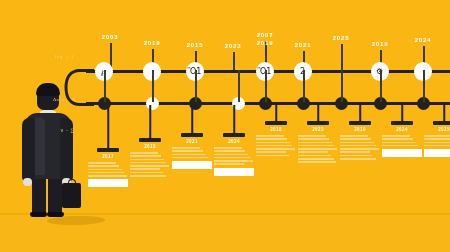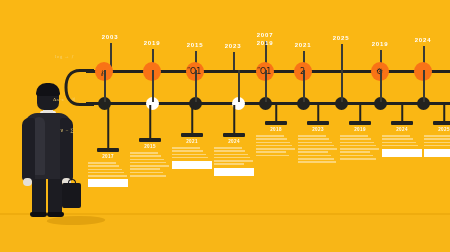--- a/index.html
+++ b/index.html
@@ -118,21 +118,21 @@
     background:#22221F;
   }
   #rail-loop{
     position:absolute; left:64px; top:68px; width:30px; height:39px;
   }
 
   
   .node-circle{
     position:absolute;
     width:18px; height:19px; border-radius:50%;
-    background:#f97316;
+    background:#ffffff;
     display:flex; align-items:center; justify-content:center;
   }
   .node-dot{
     position:absolute;
     width:13px; height:13px; border-radius:50%;
   }
   .node-dot.dark{ background:#22221F; }
   .node-dot.light{ background:#FFFFFF; }
 
   .tick{

